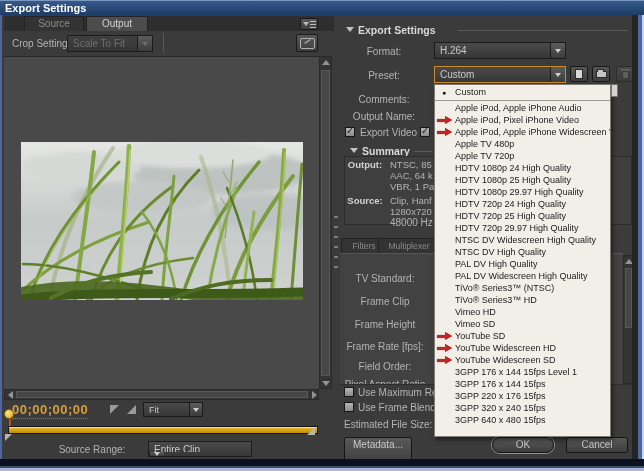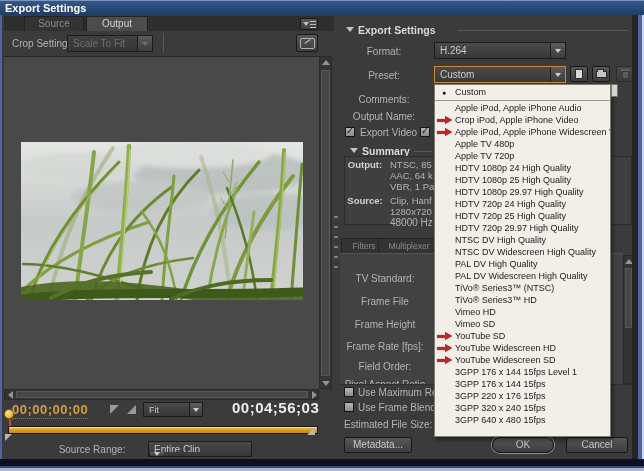--- a/index.html
+++ b/index.html
@@ -187,21 +187,20 @@
 
   <div class="abs timecode" style="left:12px;top:402px;">00;00;00;00</div>
   <span class="abs" style="left:110px;top:405px;width:0;height:0;border-top:9px solid #9a9a9a;border-right:9px solid transparent;"></span>
   <span class="abs" style="left:127px;top:405px;width:0;height:0;border-bottom:9px solid #9a9a9a;border-left:9px solid transparent;"></span>
   <div class="abs combo" style="left:143px;top:402px;width:60px;height:15px;font-size:9px;">
     <span class="val" style="line-height:12px;">Fit</span>
     <span class="arrow-btn" style="width:13px;">
         <i></i>
       </span>
   </div>
-  <div class="abs duration" style="left:232px;top:399px;">00;04;56;03</div>
 
   <div class="abs pin" style="left:4px;top:409px;"></div>
   <div class="abs tl-track" style="left:8px;top:426px;width:310px;height:8px;"></div>
   <span class="abs" style="left:5px;top:434px;width:0;height:0;border-top:7px solid #b5b5b5;border-right:7px solid transparent;"></span>
   <span class="abs" style="left:307px;top:427px;width:0;height:0;border-bottom:8px solid #b5b5b5;border-left:8px solid transparent;"></span>
 
   <div class="abs lbl r" style="left:42px;top:444px;width:100px;">Source Range:</div>
   <div class="abs combo" style="left:148px;top:441px;width:104px;height:16px;flex-direction:column;">
     <span class="val">Entire Clip</span>
     <span class="arrow-btn">
@@ -261,61 +260,61 @@
   <div class="abs lbl" style="left:390px;top:217px;font-size:10px;">48000 Hz</div>
 
   <div class="abs tab off sm" style="left:341px;top:238px;width:46px;">
     <span>Filters</span>
   </div>
   <div class="abs tab off sm" style="left:378px;top:238px;width:62px;">
     <span>Multiplexer</span>
   </div>
   <div class="abs" style="left:340px;top:253px;width:283px;height:131px;background:#424242;border-top:1px solid #555;overflow:hidden;">
     <div class="abs lbl r" style="left:0;top:19px;width:90px;">TV Standard:</div>
-    <div class="abs lbl r" style="left:0;top:42px;width:90px;">Frame File</div>
+    <div class="abs lbl r" style="left:0;top:42px;width:90px;">Frame Clip</div>
     <div class="abs lbl r" style="left:0;top:65px;width:90px;">Frame Height</div>
     <div class="abs lbl r" style="left:0;top:87px;width:90px;">Frame Rate [fps]:</div>
     <div class="abs lbl r" style="left:0;top:107px;width:90px;">Field Order:</div>
     <div class="abs lbl r" style="left:0;top:125px;width:90px;">Pixel Aspect Ratio</div>
   </div>
   <div class="abs sb-track" style="left:623px;top:255px;width:11px;height:129px;">
     <span class="abs arr up" style="left:1px;top:3px;"></span>
     <span class="abs sb-thumb" style="left:1px;top:12px;width:7px;height:60px;"></span>
   </div>
 
   <div class="abs rule" style="left:340px;top:384px;width:294px;background:#2e2e2e;"></div>
 
   <span class="abs cb" style="left:344px;top:387px;"></span>
   <div class="abs lbl" style="left:358px;top:387px;">Use Maximum Render Q</div>
   <span class="abs cb" style="left:344px;top:402px;"></span>
   <div class="abs lbl" style="left:358px;top:402px;">Use Frame Blending</div>
   <div class="abs lbl" style="left:344px;top:419px;">
     <span>Estimated File Size:</span>&nbsp;&nbsp;<span>37 MB</span>
   </div>
 
-  <div class="abs btn" style="left:344px;top:437px;width:68px;height:16px;">Metadata...</div>
+  <div class="abs btn" style="left:344px;top:437px;width:68px;height:29px;">Metadata...</div>
   <div class="abs btn default" style="left:492px;top:437px;width:62px;height:16px;border-radius:8px;">OK</div>
   <div class="abs btn" style="left:566px;top:437px;width:62px;height:16px;">Cancel</div>
 
   <div class="abs" id="preset-dropdown">
       <div class="dd-item dd-sel"><span>Custom</span></div>
       <div class="dd-sep"></div>
       <div class="dd-item"><span>Apple iPod, Apple iPhone Audio</span></div>
-      <div class="dd-item"><span class="red-arrow"></span><span>Crop iPod, Apple iPhone Video</span></div>
+      <div class="dd-item"><span class="red-arrow"></span><span>Apple iPod, Pixel iPhone Video</span></div>
       <div class="dd-item"><span class="red-arrow"></span><span>Apple iPod, Apple iPhone Widescreen Video</span></div>
       <div class="dd-item"><span>Apple TV 480p</span></div>
       <div class="dd-item"><span>Apple TV 720p</span></div>
       <div class="dd-item"><span>HDTV 1080p 24 High Quality</span></div>
       <div class="dd-item"><span>HDTV 1080p 25 High Quality</span></div>
       <div class="dd-item"><span>HDTV 1080p 29.97 High Quality</span></div>
       <div class="dd-item"><span>HDTV 720p 24 High Quality</span></div>
       <div class="dd-item"><span>HDTV 720p 25 High Quality</span></div>
       <div class="dd-item"><span>HDTV 720p 29.97 High Quality</span></div>
+      <div class="dd-item"><span>NTSC DV Widescreen High Quality</span></div>
       <div class="dd-item"><span>NTSC DV High Quality</span></div>
-      <div class="dd-item"><span>NTSC DV Widescreen High Quality</span></div>
       <div class="dd-item"><span>PAL DV High Quality</span></div>
       <div class="dd-item"><span>PAL DV Widescreen High Quality</span></div>
       <div class="dd-item"><span>TiVo® Series3™ (NTSC)</span></div>
       <div class="dd-item"><span>TiVo® Series3™ HD</span></div>
       <div class="dd-item"><span>Vimeo HD</span></div>
       <div class="dd-item"><span>Vimeo SD</span></div>
       <div class="dd-item"><span class="red-arrow"></span><span>YouTube SD</span></div>
       <div class="dd-item"><span class="red-arrow"></span><span>YouTube Widescreen HD</span></div>
       <div class="dd-item"><span class="red-arrow"></span><span>YouTube Widescreen SD</span></div>
       <div class="dd-item"><span>3GPP 176 x 144 15fps Level 1</span></div>

